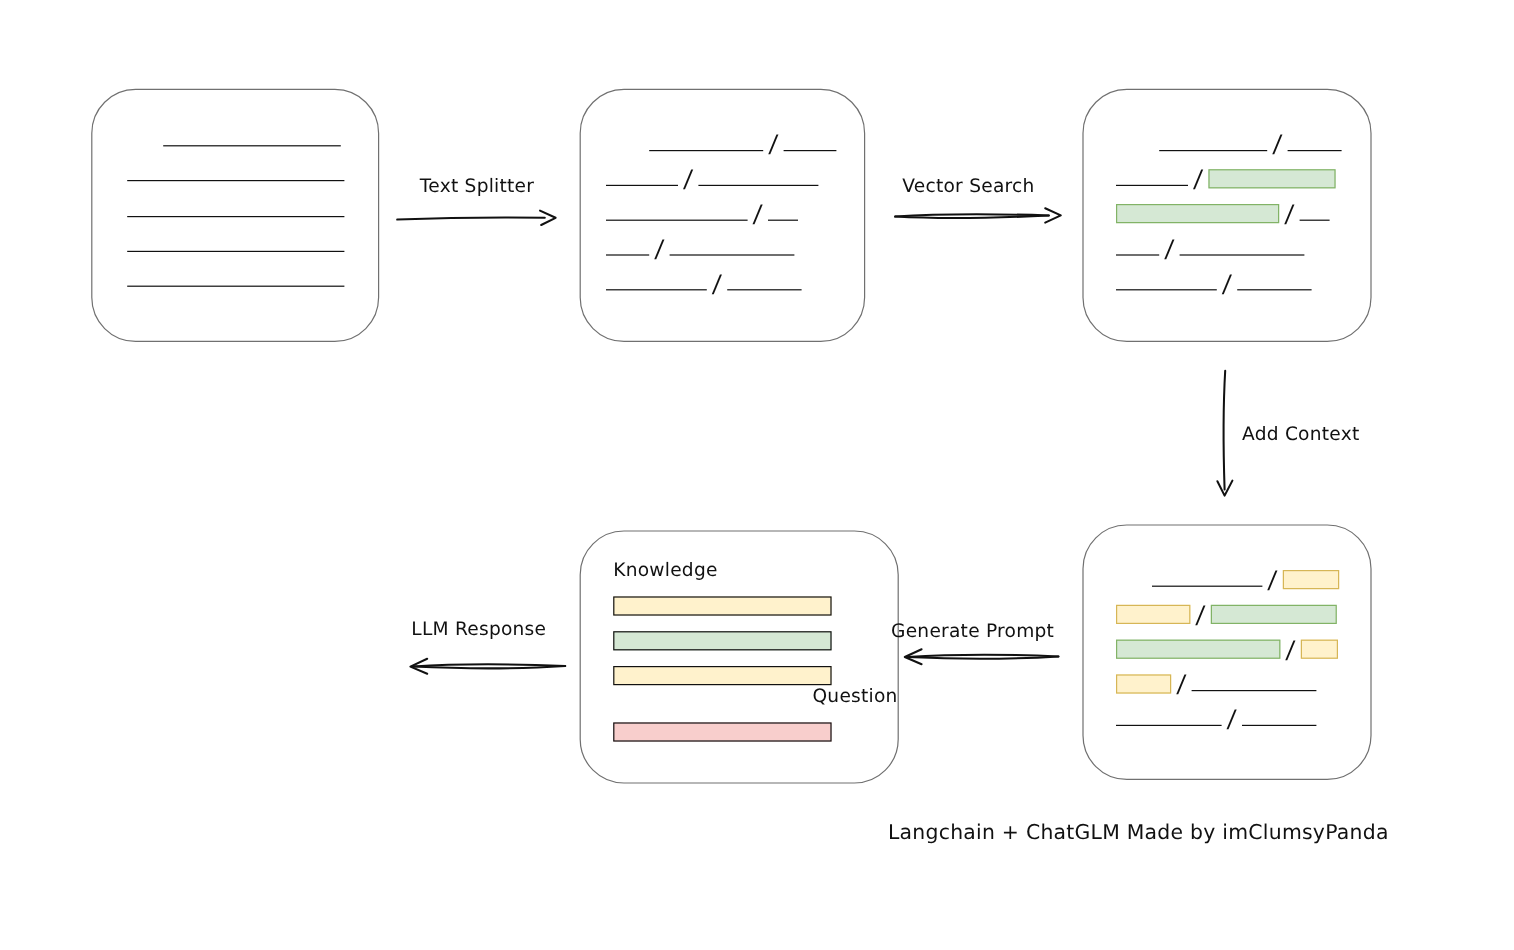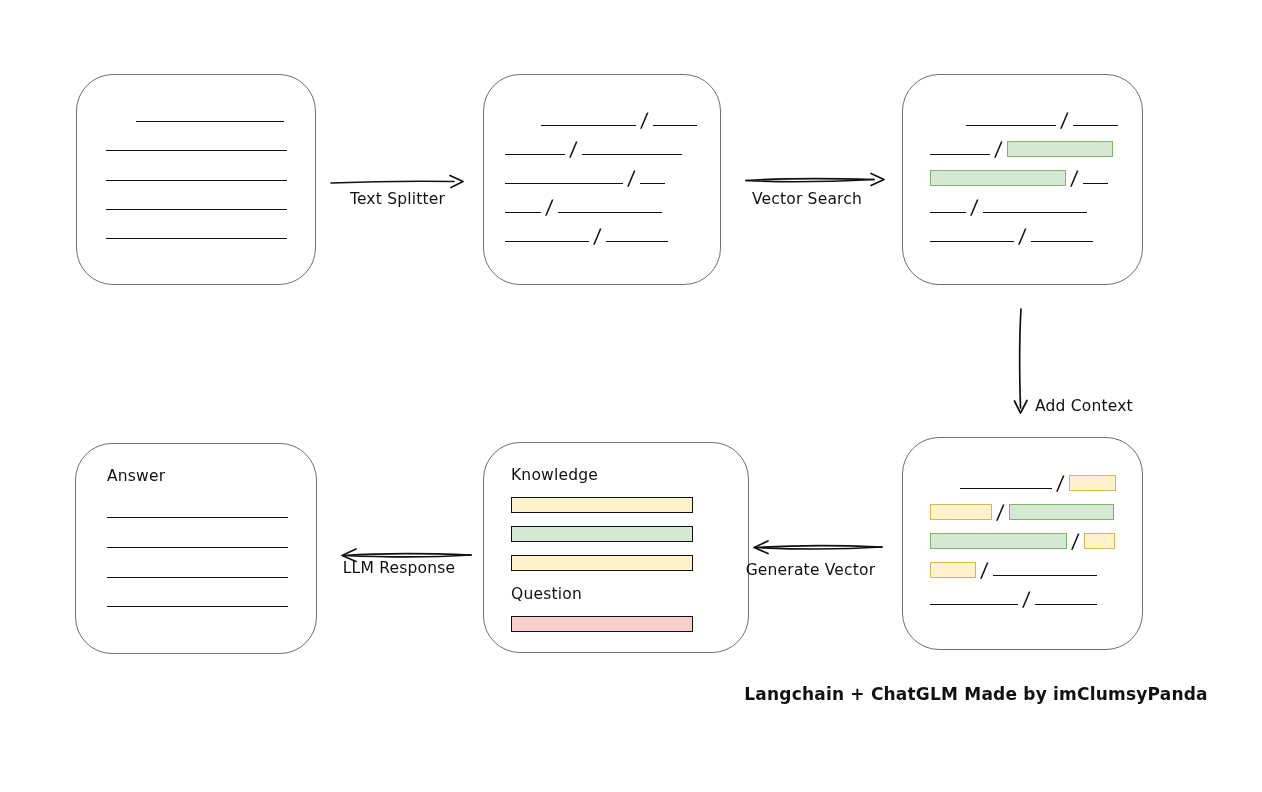--- a/index.html
+++ b/index.html
@@ -28,33 +28,33 @@
   .seg-box{display:inline-block;height:16px;box-sizing:border-box;border:1.7px solid;}
   .slash{font-size:20px;line-height:15px;margin:0 5px;transform:skewX(-6deg);color:var(--ink,#111);}
 
   .green{background:var(--green-fill,#d5e8d4);border-color:var(--green-stroke,#82b366);}
   .yellow{background:var(--yellow-fill,#fff2cc);border-color:var(--yellow-stroke,#d6b656);}
   .red{background:var(--red-fill,#f8cecc);border-color:var(--red-stroke,#b85450);}
 
   .node-title{font-size:15.5px;line-height:19px;font-weight:500;letter-spacing:.2px;}
   .bar{width:182px;height:16px;box-sizing:border-box;border:1.7px solid;margin-top:13px;}
   .bars .bar:first-child{margin-top:12px;}
-  .question-title{margin-top:14px;}
+  .question-title{text-align:right;}
   .question-bars .bar{margin-top:10px;}
 
   .arrow-label{
     position:absolute;font-size:15.5px;line-height:19px;font-weight:500;
-    letter-spacing:.2px;text-align:center;white-space:nowrap;margin-top:44px;
+    letter-spacing:.2px;text-align:center;white-space:nowrap;
   }
   .arrow-svg{position:absolute;overflow:visible;}
   .arrow-svg path{stroke:var(--ink,#111);stroke-width:1.7;fill:none;stroke-linecap:round;stroke-linejoin:round;}
 
   .caption{
-    position:absolute;left:740px;top:684px;width:472px;text-align:center;
-    font-size:17px;font-weight:700;letter-spacing:.2px;white-space:nowrap;
+    position:absolute;left:740px;top:684px;width:472px;text-align:left;
+    font-size:17px;font-weight:400;letter-spacing:.2px;white-space:nowrap;
   }
 </style>
 </head>
 <body>
 
 <div id="canvas">
 
   <div class="box box-document">
       <div class="doc-line" style="width: 148px; margin-left: 30px;"></div>
       <div class="doc-line" style="width: 181px;"></div>
@@ -153,50 +153,41 @@
         <div class="bar yellow"></div>
         <div class="bar green"></div>
         <div class="bar yellow"></div>
       </div>
     <div class="node-title question-title">Question</div>
     <div class="bars question-bars">
         <div class="bar red"></div>
       </div>
   </div>
 
-  <div class="box box-answer">
-    <div class="node-title">Answer</div>
-    <div class="answer-lines">
-        <div class="doc-line" style="width: 181px;"></div>
-        <div class="doc-line" style="width: 181px;"></div>
-        <div class="doc-line" style="width: 181px;"></div>
-        <div class="doc-line" style="width: 181px;"></div>
-      </div>
-  </div>
 
   <div class="arrow-label" style="left:330px;top:146px;width:135px;">Text Splitter</div>
   <svg class="arrow-svg" style="left:330px;top:172px;" width="136" height="18" viewBox="0 0 136 18">
     <path d="M1,11 C40,9.5 90,9 124,9.5"></path>
     <path d="M120,3.5 L133,9.5 L121,15.5"></path>
   </svg>
 
   <div class="arrow-label" style="left:733px;top:146px;width:148px;">Vector Search</div>
   <svg class="arrow-svg" style="left:745px;top:170px;" width="142" height="18" viewBox="0 0 142 18">
     <path d="M1,10.5 C45,7.5 95,8.5 129,9.5"></path>
     <path d="M1,10.5 C50,13.2 100,11 129,9.5"></path>
     <path d="M126,3.5 L139,9.5 L126,15.5"></path>
   </svg>
 
   <div class="arrow-label" style="left:1035px;top:353px;text-align:center;">Add Context</div>
   <svg class="arrow-svg" style="left:1011px;top:308px;" width="20" height="112" viewBox="0 0 20 112">
     <path d="M10,1 C8,35 8.5,70 9.5,100"></path>
     <path d="M3.5,93 L9.5,105 L16,92.5"></path>
   </svg>
 
-  <div class="arrow-label" style="left:733px;top:517px;width:155px;">Generate Vector</div>
+  <div class="arrow-label" style="left:733px;top:517px;width:155px;">Generate Prompt</div>
   <svg class="arrow-svg" style="left:742px;top:538px;" width="142" height="18" viewBox="0 0 142 18">
     <path d="M140,9 C95,7 45,7.5 14,9.5"></path>
     <path d="M140,9 C90,12.2 45,11 14,9.5"></path>
     <path d="M26,3 L12,9.5 L26,15.5"></path>
   </svg>
 
   <div class="arrow-label" style="left:328px;top:515px;width:142px;">LLM Response</div>
   <svg class="arrow-svg" style="left:328px;top:546px;" width="145" height="18" viewBox="0 0 145 18">
     <path d="M143,9 C95,7 45,7.5 16,9.5"></path>
     <path d="M143,9 C95,12.2 50,11 16,9.5"></path>

